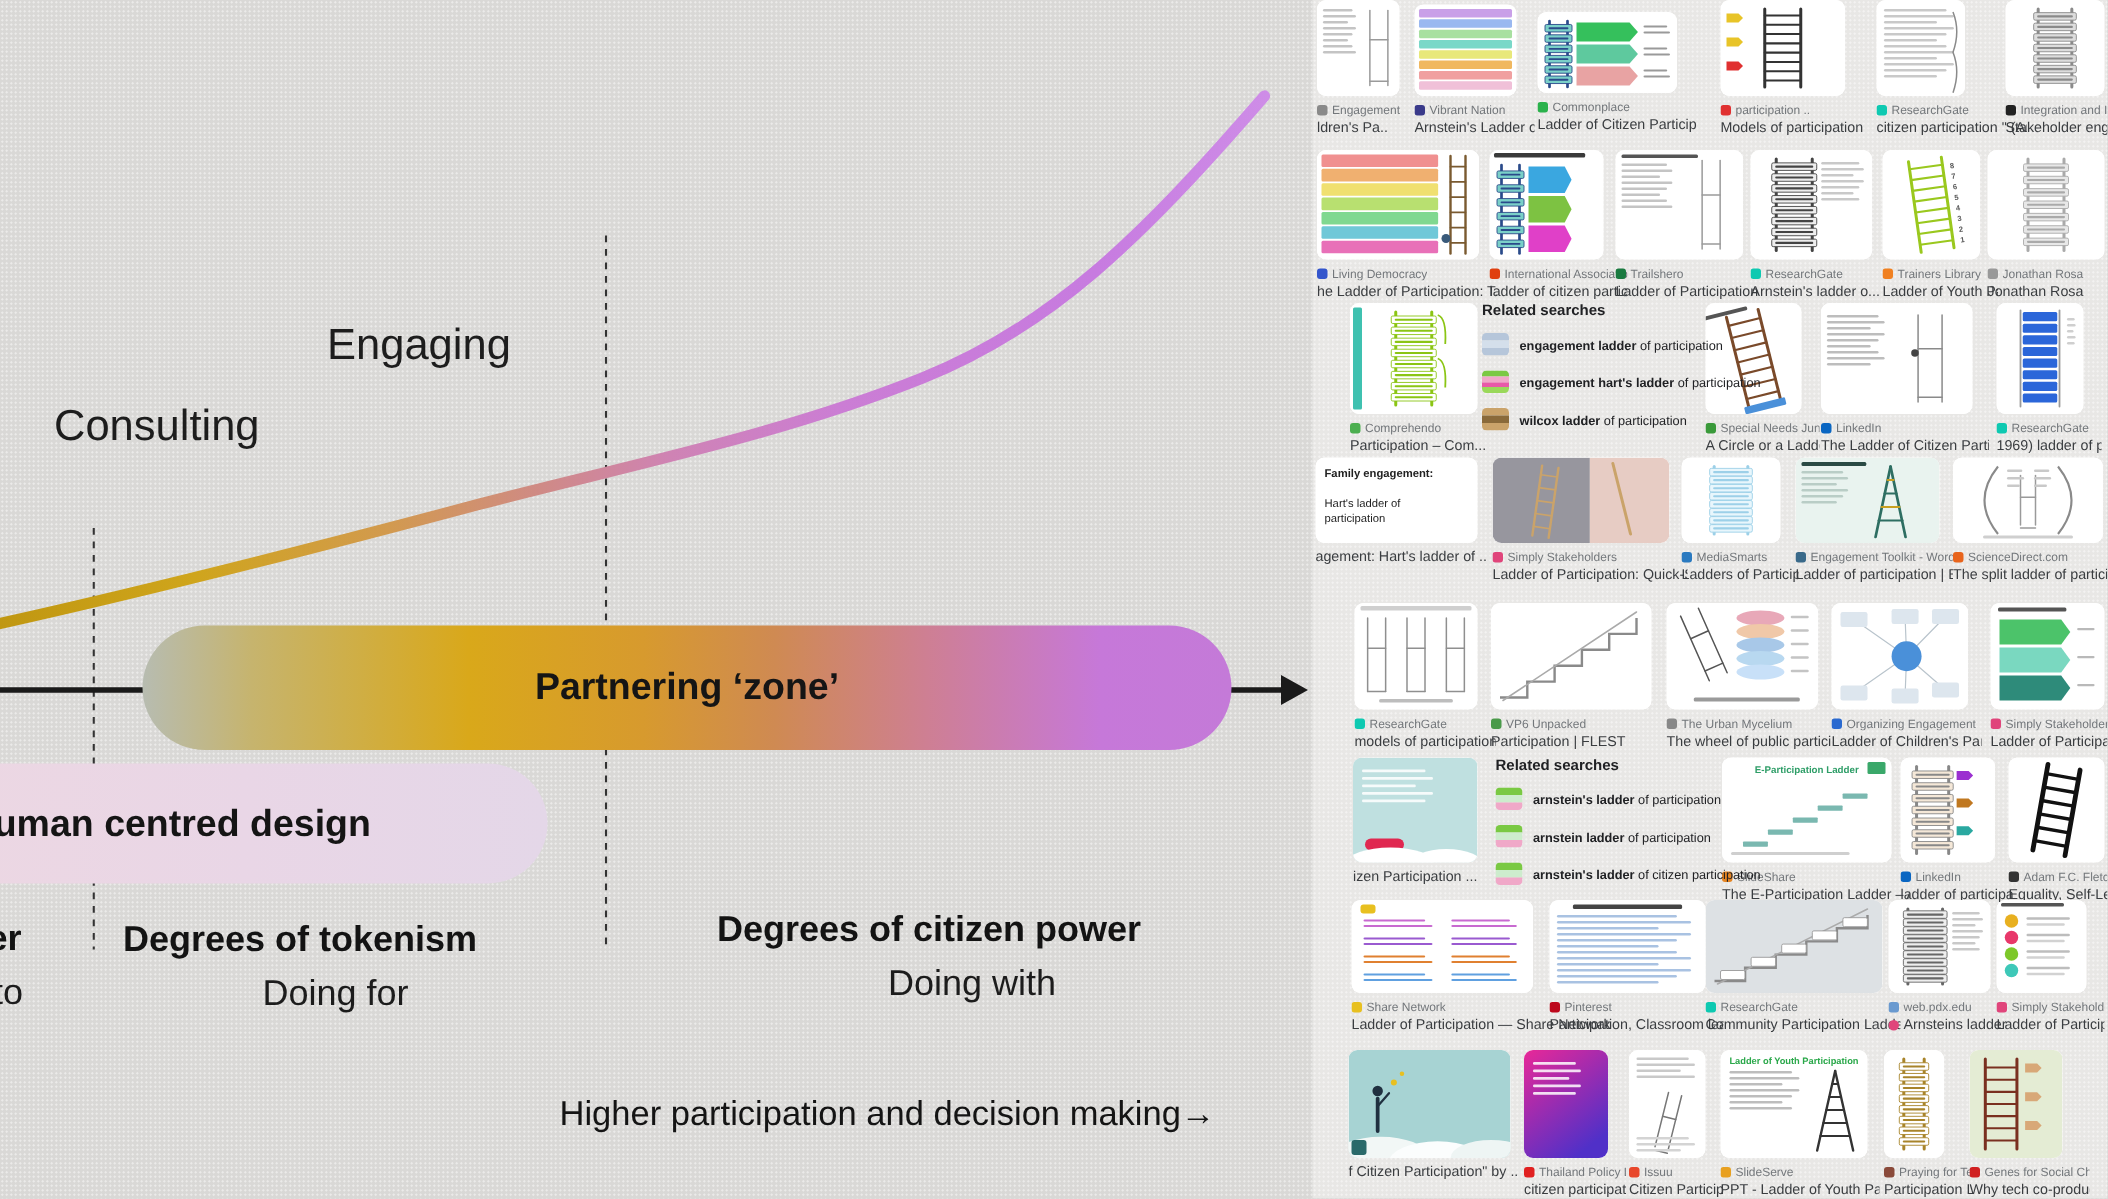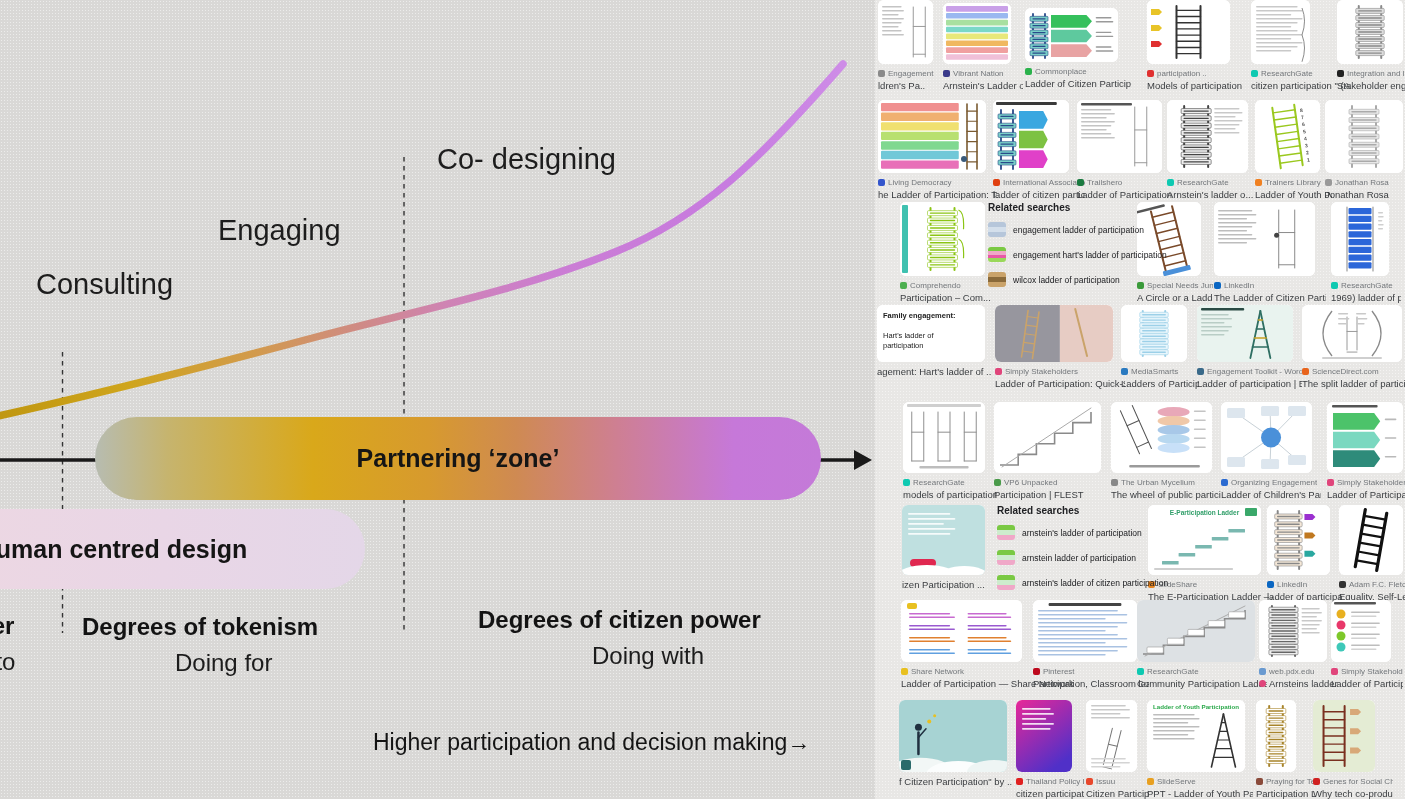--- a/index.html
+++ b/index.html
@@ -31,21 +31,21 @@
   .src{font-size:8px;color:#73777b;white-space:nowrap;overflow:hidden;display:flex;align-items:center;gap:3px;height:10px}
   .fav{width:7px;height:7px;border-radius:2px;flex:0 0 auto}
   .ttl{font-size:9.5px;color:#3a3d40;white-space:nowrap;overflow:hidden;margin-top:2px;display:flex;align-items:center;gap:3px;cursor:pointer}
   .tic{width:7px;height:7px;border-radius:50%;flex:0 0 auto}
   .rel{position:absolute}
   .rh{font-size:10px;font-weight:bold;color:#202124;margin-bottom:9px}
   .ri{display:flex;align-items:center;gap:7px;margin-bottom:10px;cursor:pointer}
   .rt{width:18px;height:15px;border-radius:3px;overflow:hidden;flex:0 0 auto;display:flex;flex-direction:column}
   .rt i{flex:1}
   .rx{font-size:8.5px;color:#202124;white-space:nowrap}
-  .rx b{font-weight:normal}
+  .rx b{font-weight:bold}
 </style>
 </head>
 <body>
 
 <div class="diagram">
   <svg width="875" height="799" viewBox="0 0 875 799">
     <defs>
       <linearGradient id="curveGrad" gradientUnits="userSpaceOnUse" x1="0" y1="0" x2="860" y2="0">
         <stop offset="0" stop-color="#c09711"></stop>
         <stop offset="0.15" stop-color="#cfa51c"></stop>
@@ -70,21 +70,20 @@
   <div class="pill" style="left:95px;top:417px;width:726px;height:83px;
               background:linear-gradient(90deg,#b7bcb1 0%,#c6b46e 10%,#d9a81a 30%,#d79a2e 46%,#cf8a52 58%,#ce7f93 72%,#c678d9 88%,#c47ad8 100%);">
     <span>Partnering ‘zone’</span>
   </div>
   <div class="pill" style="left:-140px;top:509px;width:505px;height:80px;background:linear-gradient(90deg,#eed8e1 0%,#e9d6e6 60%,#e4d7e8 100%);">
     <span>Human centred design</span>
   </div>
 
   <div class="lbl" style="left:36px;top:268px">Consulting</div>
   <div class="lbl" style="left:218px;top:214px">Engaging</div>
-  <div class="lbl" style="left:437px;top:143px">Co- designing</div>
 
   <div class="zt" style="left:-95px;top:612px">No power</div>
   <div class="zs" style="left:-74px;top:648px">Doing to</div>
   <div class="zt" style="left:82px;top:613px">Degrees of tokenism</div>
   <div class="zs" style="left:175px;top:649px">Doing for</div>
   <div class="zt" style="left:478px;top:606px">Degrees of citizen power</div>
   <div class="zs" style="left:592px;top:642px">Doing with</div>
 
   <div class="axcap" style="left:373px;top:729px">Higher participation and decision making→</div>
 </div>

